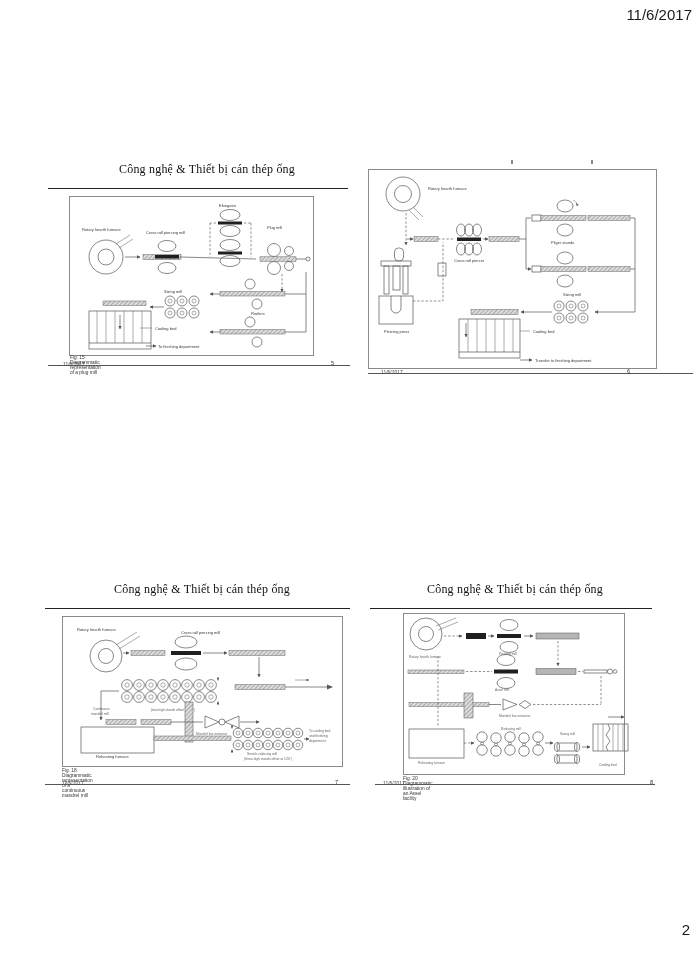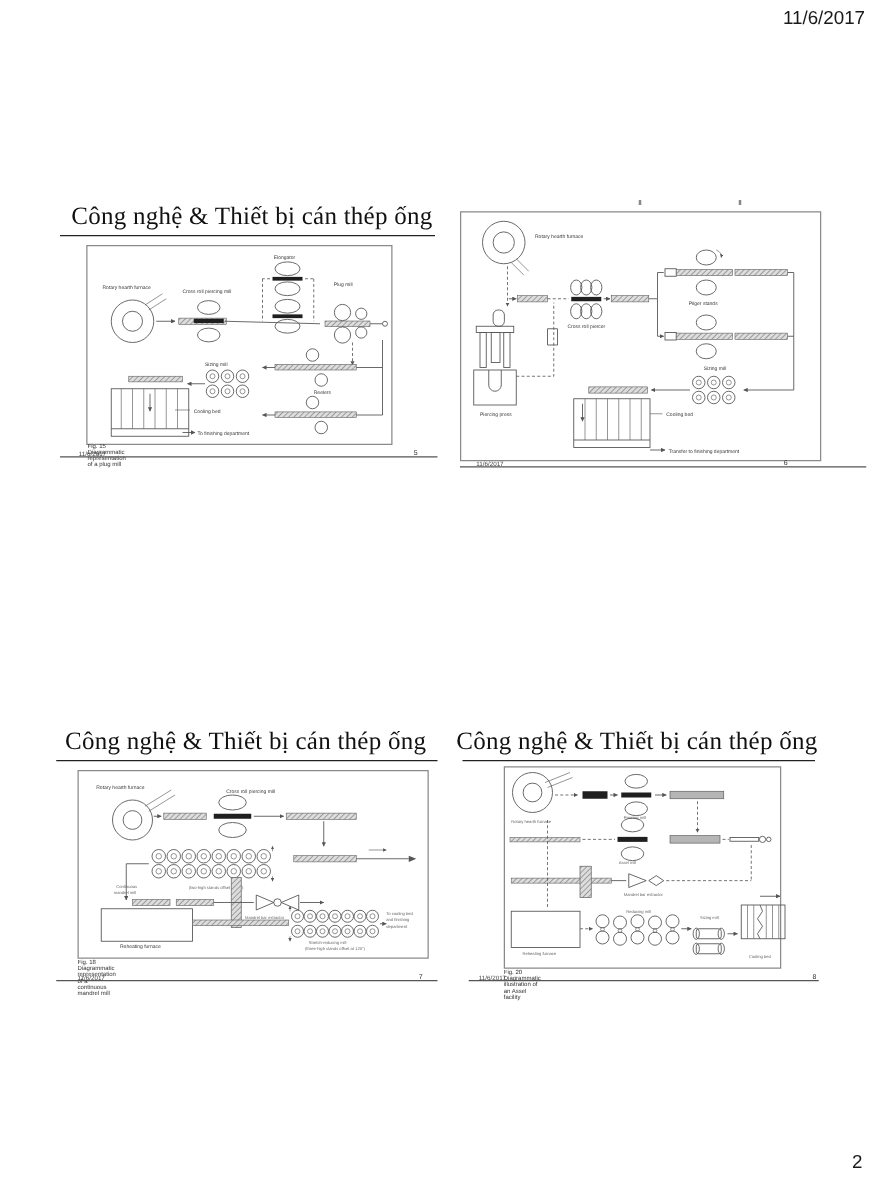--- a/index.html
+++ b/index.html
@@ -1,18 +1,18 @@
 <!DOCTYPE html>
 <html><head>
 <meta charset="utf-8">
 <style>
   html,body{margin:0;padding:0;background:#fff;}
   body{width:700px;height:960px;position:relative;font-family:"Liberation Sans",sans-serif;color:#1b1b1b;}
   .abs{position:absolute;}
-  .slide-title{font-family:"Liberation Serif",serif;font-size:20px;color:#111;letter-spacing:.2px;}
+  .slide-title{font-family:"Liberation Serif",serif;font-size:12px;color:#111;text-align:center;letter-spacing:.2px;}
   .rule{border-top:1.4px solid #222;height:0;}
   .dbox{border:1px solid #8a8a8a;background:#fff;}
   .caption{font-size:4.8px;color:#333;}
   .fline{border-top:1px solid #555;height:0;}
   .fdate{font-size:5px;color:#444;}
   .fnum{font-size:5.6px;color:#333;}
   .topdate{font-size:15px;color:#1a1a1a;text-align:right;}
   .pagenum{font-size:15px;color:#1a1a1a;text-align:right;}
   svg{overflow:visible;display:block;}
   .s{stroke:#555;stroke-width:.7;fill:none;}

